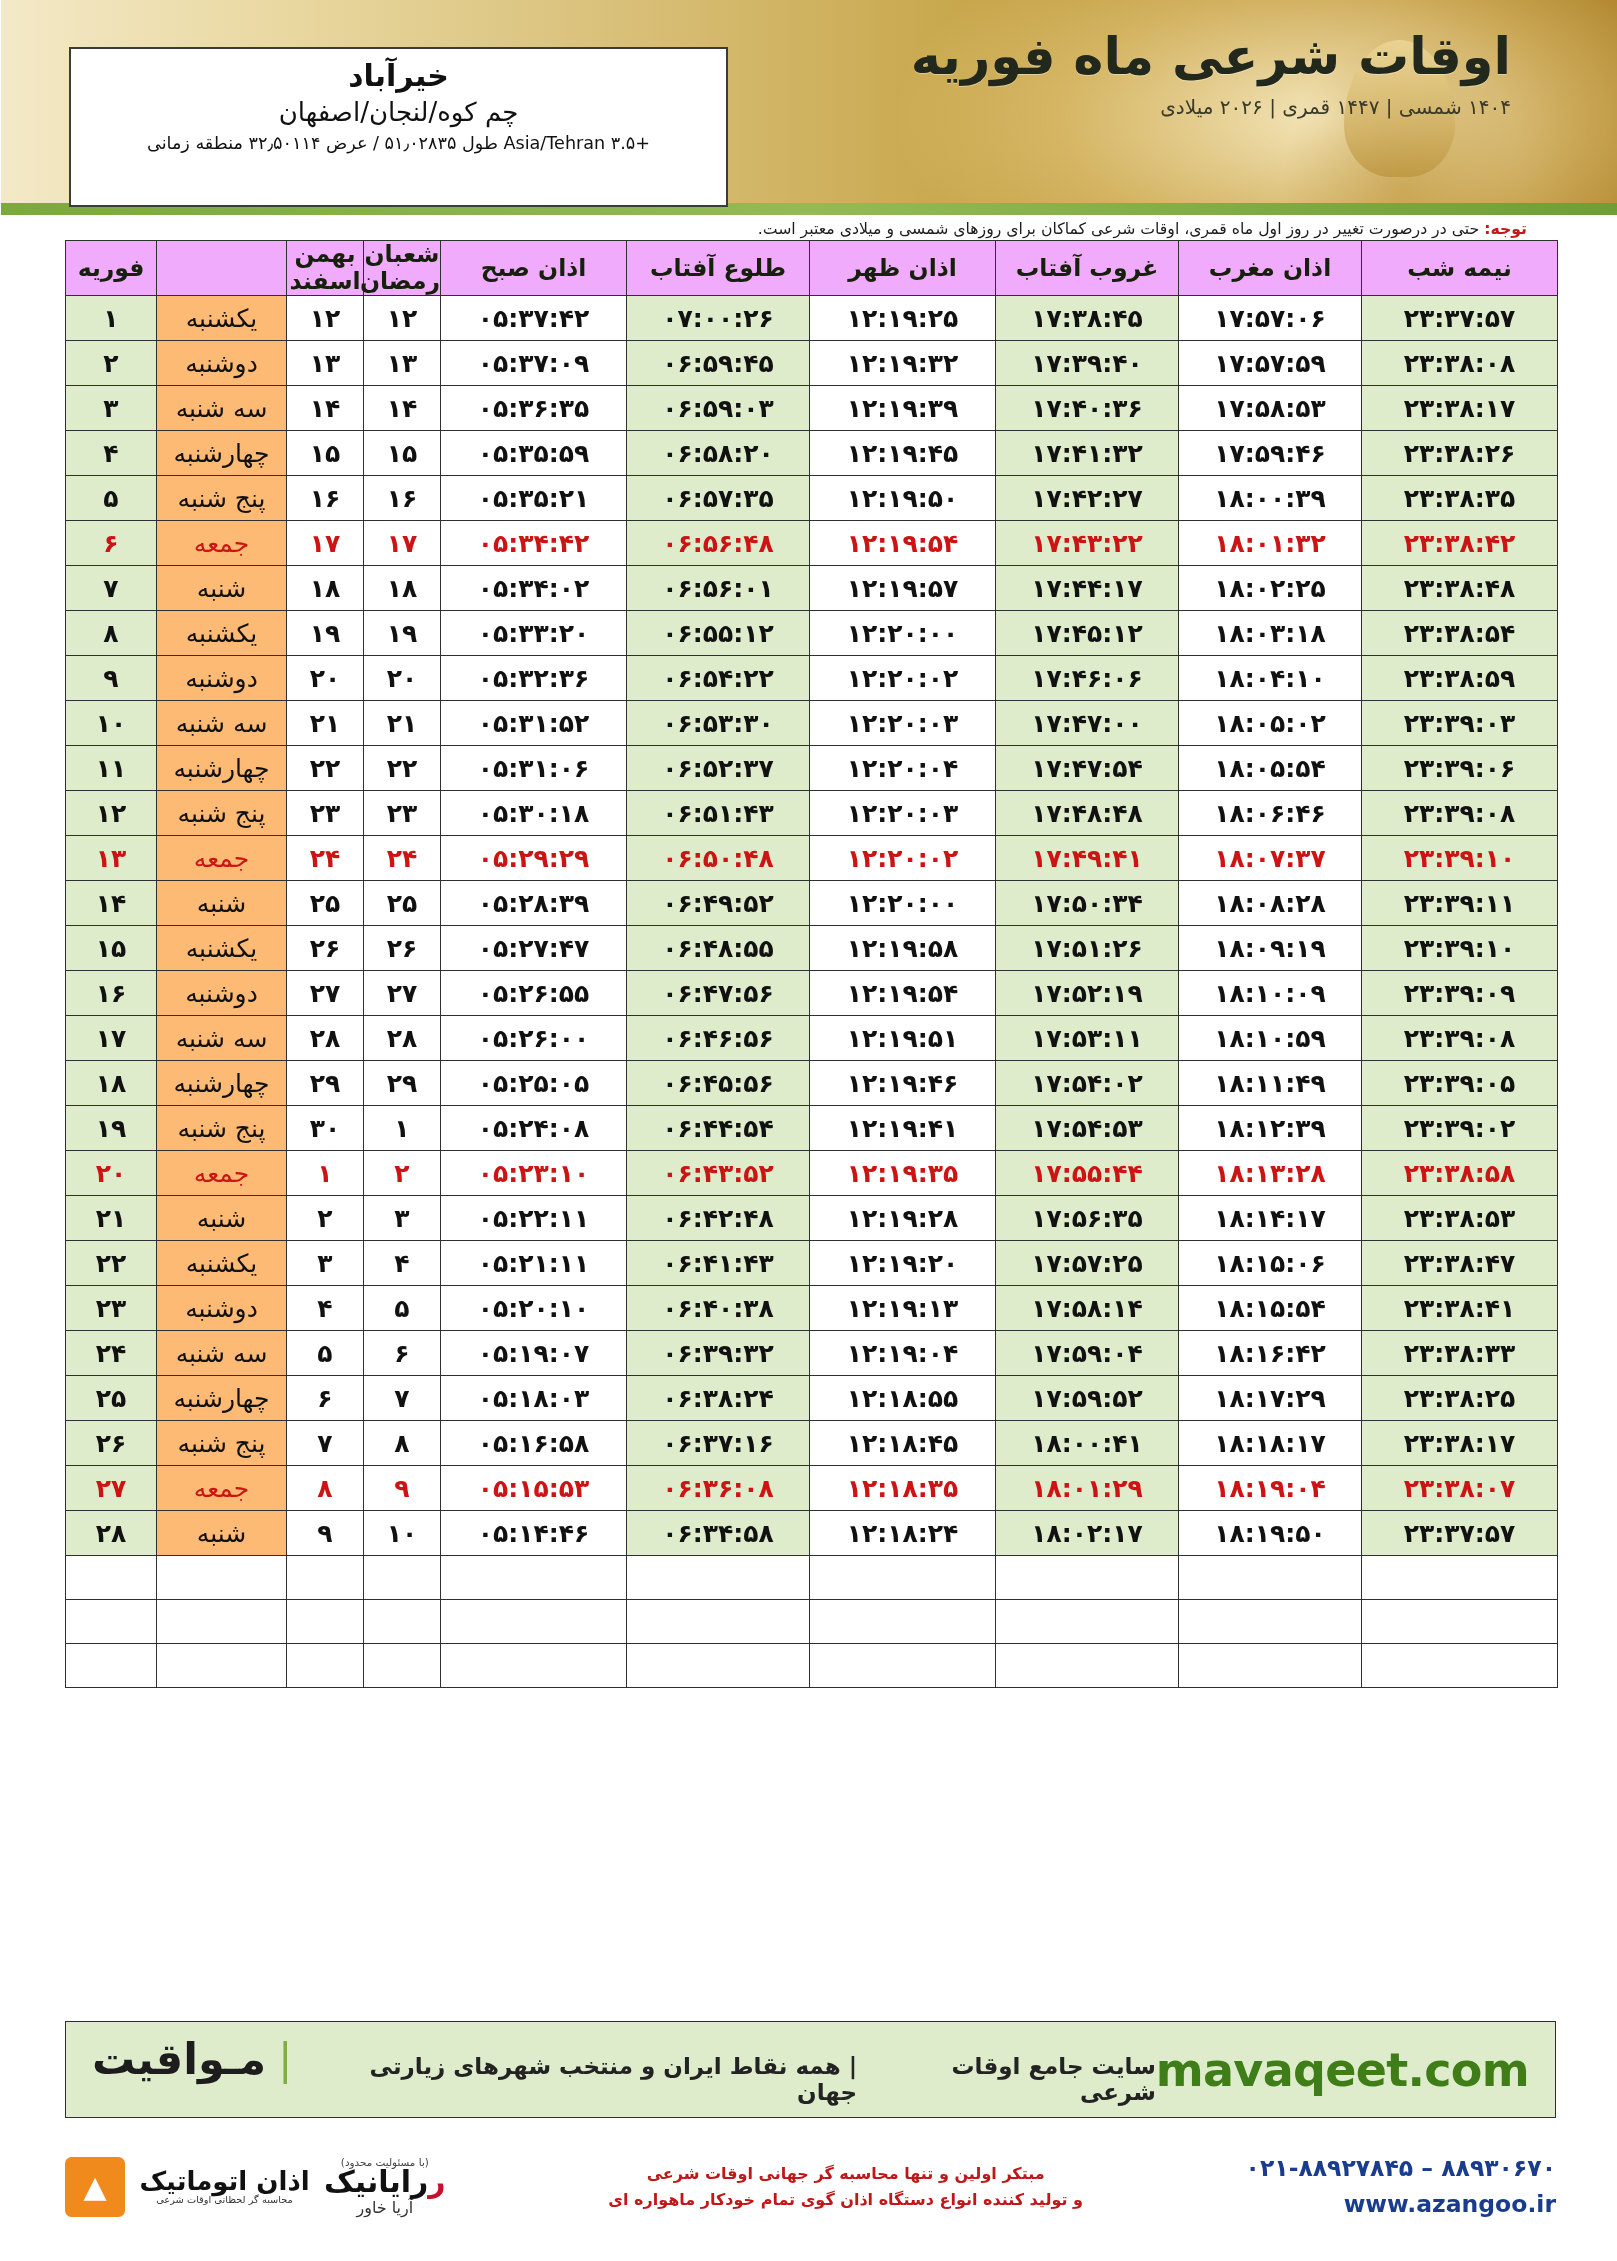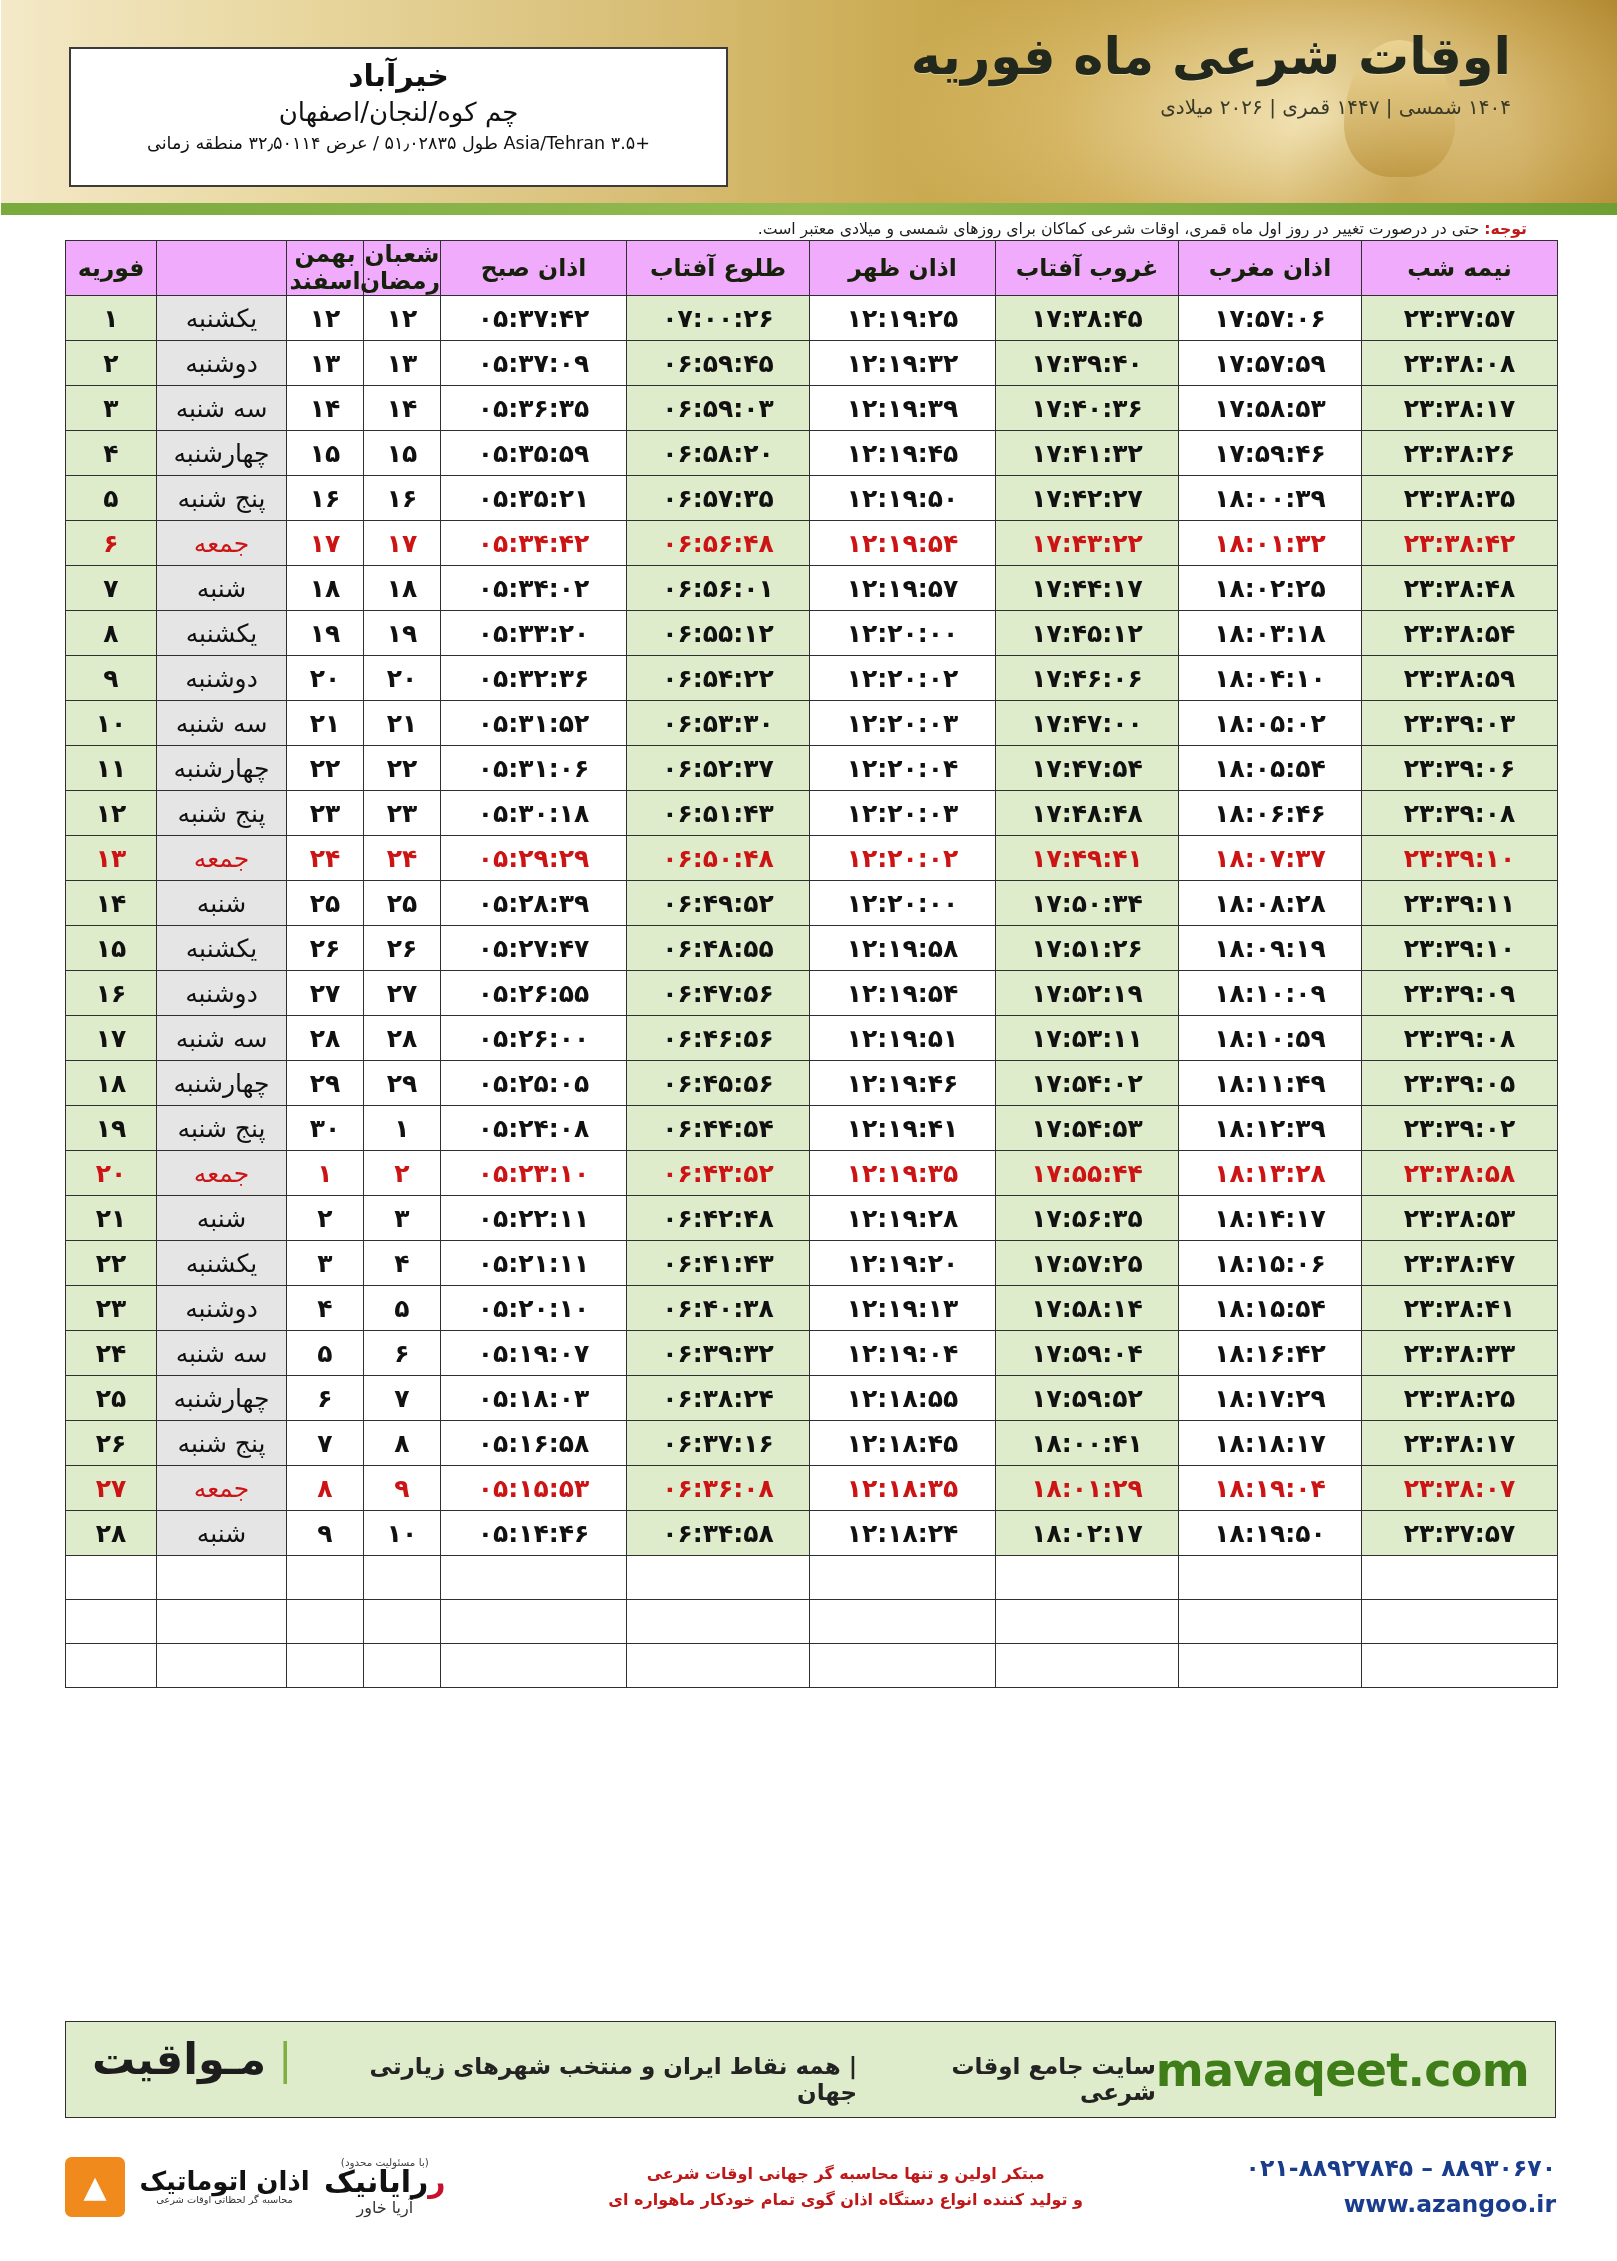--- a/index.html
+++ b/index.html
@@ -42,21 +42,21 @@
     color:#23281c; text-shadow: 0 1.3px 0 rgba(255,255,255,.35);
   }
   .sub-title {
     font-size: 25px; font-weight: bold; margin-top: 10.4px; color:#2b3322;
   }
   .date-line {
     font-size: 20px; margin-top: 11.7px; color:#3a3a28; letter-spacing:0.7px;
   }
   
   .city-box {
-    position:absolute; left:69px; top:47px; width:659px; height:140px;
+    position:absolute; left:69px; top:47px; width:659px; height:160px;
     border:2px solid #3b3b3b; background:#ffffff; text-align:center;
     padding-top: 9px;
   }
   .city-name { font-size:30px; font-weight:bold; color:#111; }
   .city-sub { font-size:26px; color:#111; margin-top:3.9px; }
   .city-geo { font-size:17.6px; color:#111; margin-top:6.5px; direction:ltr; }
   
   .note {
     position:absolute; right:91px; top:215px; width:1435px;
     font-size: 15.7px; color:#1c1c1c; text-align:right; padding-top:3.9px;
@@ -81,21 +81,21 @@
   table.prayer thead th {
     background:#f0abfc;
     color:#15210a;
     font-size:23.5px; font-weight:bold;
     height:53px;
   }
   thead th.sub-narrow { font-size:15.7px; line-height:1.15; }
   td.greencell { background:#dfeccb; font-weight:bold; letter-spacing:0.7px; }
   td.white { background:#ffffff; font-weight:bold; letter-spacing:0.7px; }
   td.daynum { background:#dfeccb; font-weight:bold; font-size:26px; }
-  td.dayname { background:#e5e5e5; font-size:19.6px; }
+  td.dayname { background:#fdba74; font-size:19.6px; }
   td.hijri, td.shamsi { background:#ffffff; font-size:25px; font-weight:bold; }
   tr.friday td { color:#cc1414; }
   tr.empty td { height:44px; background:#fff; }
   
   col.c-nimeshab { width:196px; }
   col.c-maghreb  { width:183px; }
   col.c-ghorub   { width:183px; }
   col.c-zohr     { width:186px; }
   col.c-tolu     { width:183px; }
   col.c-sobh     { width:186px; }

